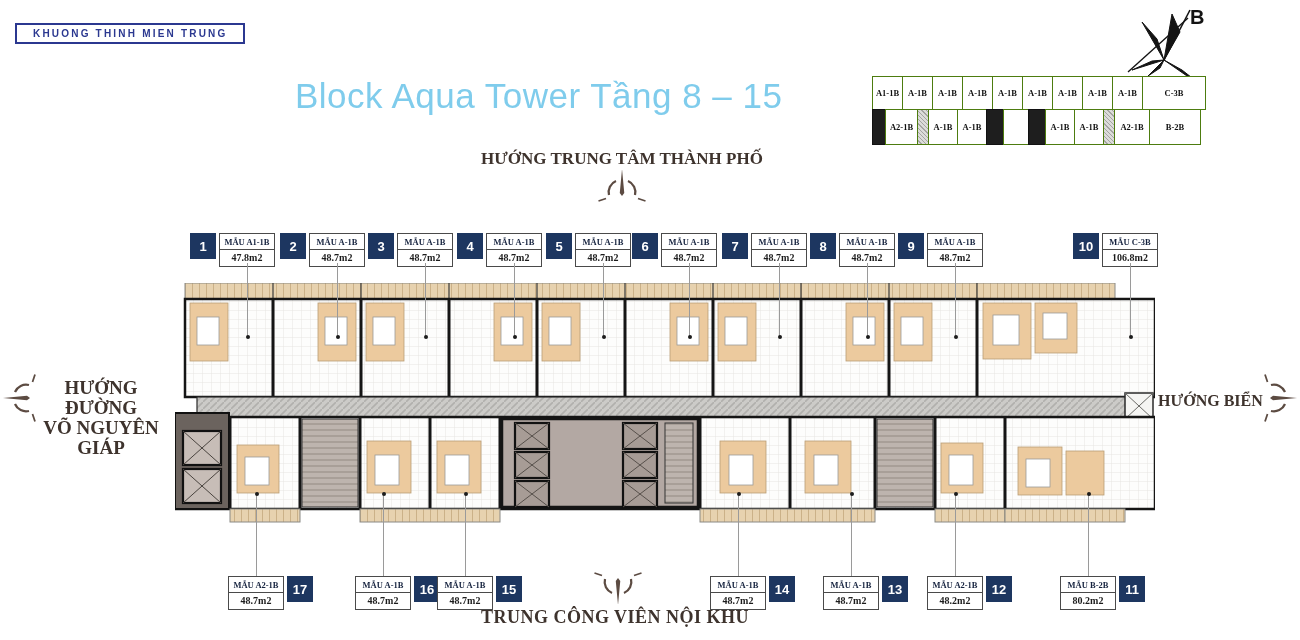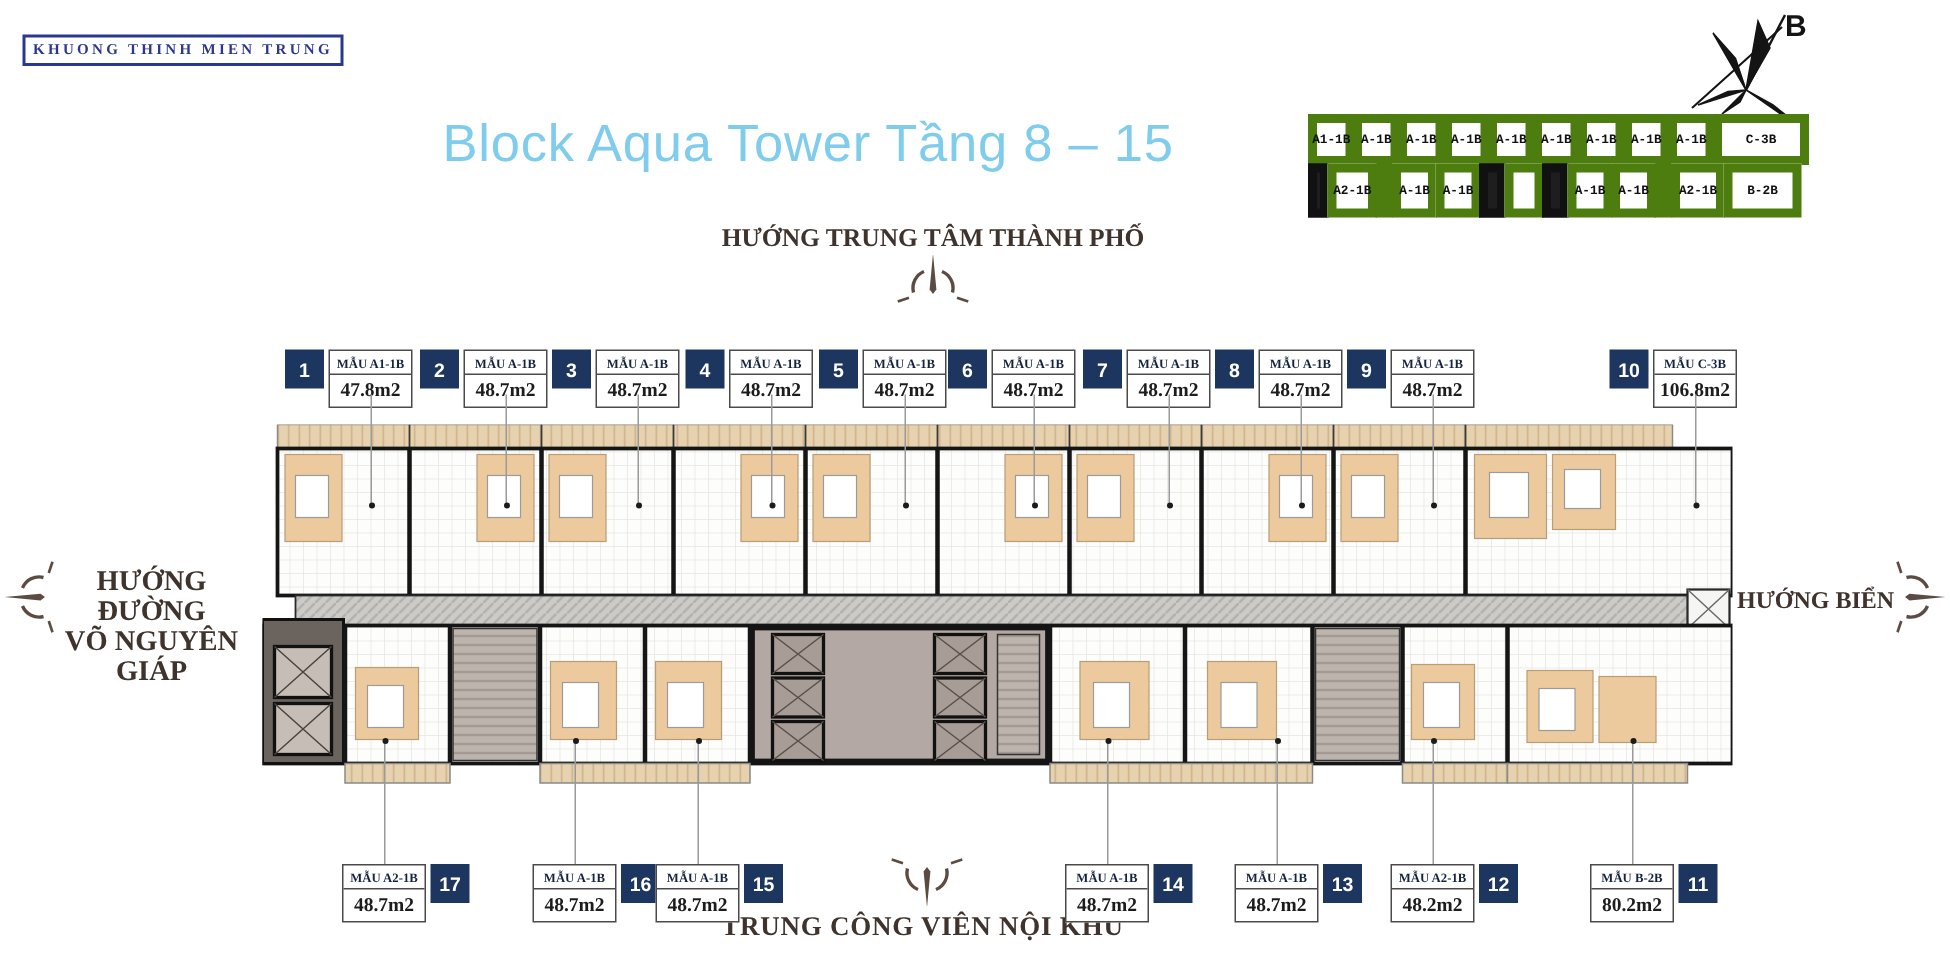--- a/index.html
+++ b/index.html
@@ -3,47 +3,47 @@
 <meta charset="utf-8">
 <style>
   html,body{margin:0;padding:0;}
   body{width:1300px;height:640px;position:relative;background:#ffffff;overflow:hidden;
        font-family:"Liberation Sans",sans-serif;}
   .abs{position:absolute;}
 
   
   .logo-text{font-weight:900;font-size:56px;line-height:54px;color:#2b3890;letter-spacing:1px;}
   .logo-box{margin-top:3px;border:2.5px solid #2b3890;color:#2b3890;font-weight:bold;
-            font-size:10px;letter-spacing:2.2px;padding:3px 5px;display:inline-block;font-family:Liberation Serif, serif;}
+            font-size:10px;letter-spacing:2.2px;padding:3px 16px;display:inline-block;}
 
   
   .main-title{font-size:35px;font-weight:normal;color:#7fccec;letter-spacing:.5px;}
 
   
   .dir-text{font-family:"Liberation Serif",serif;font-weight:bold;color:#3e332d;}
 
   
   .unit-label{display:flex;gap:3px;align-items:flex-start;}
   .chip{width:26px;height:26px;background:#1d3660;color:#fff;font-weight:bold;font-size:13px;
         display:flex;align-items:center;justify-content:center;flex:none;}
   .ubox{width:56px;border:1px solid #4a4a4a;background:#fff;text-align:center;box-sizing:border-box;}
   .ubox .model{font-family:Liberation Serif, serif;font-weight:bold;font-size:8.5px;color:#16233f;
                padding:2.5px 0 2px;border-bottom:1px solid #4a4a4a;white-space:nowrap;}
-  .ubox .area{font-family:"Liberation Serif",serif;font-weight:bold;font-size:13px;color:#1c1c1c;padding:2.5px 0;}
+  .ubox .area{font-family:"Liberation Serif",serif;font-weight:bold;font-size:10px;color:#1c1c1c;padding:2.5px 0;}
 
   .leader{width:1px;background:#9a9a9a;position:absolute;}
   .leader.down::after{content:"";position:absolute;bottom:-2px;left:-1.5px;width:4px;height:4px;
                       border-radius:50%;background:#1c1c1c;}
   .leader.up::before{content:"";position:absolute;top:-2px;left:-1.5px;width:4px;height:4px;
                      border-radius:50%;background:#1c1c1c;}
 
   
   .mini-row{display:flex;}
-  .mcell{border:6px solid #4d7c0f;background:#fff;display:flex;align-items:center;justify-content:center;
-         font-family:Liberation Mono, monospace;font-weight:bold;font-size:8.5px;color:#111;
+  .mcell{border:1px solid #4d7c0f;background:#fff;display:flex;align-items:center;justify-content:center;
+         font-family:Liberation Serif, serif;font-weight:bold;font-size:8.5px;color:#111;
          box-sizing:border-box;height:34px;margin-left:-1px;white-space:nowrap;}
   .mini-row2 .mcell{height:36px;margin-top:-1px;}
   .mdark{background:#1e1e1e;border-color:#111;}
   .mhatch{background:repeating-linear-gradient(45deg,#dcdcda 0 2px,#a5a5a2 2px 3px);}
 </style>
 </head>
 <body>
 
 <svg width="0" height="0" style="position:absolute" aria-hidden="true">
   <defs>

